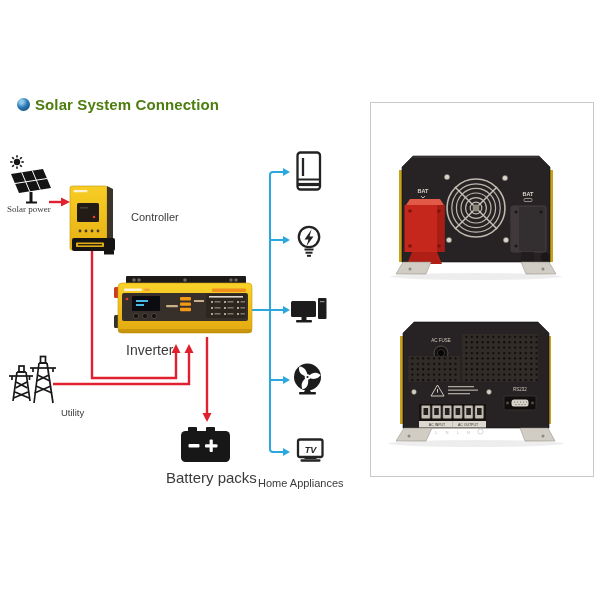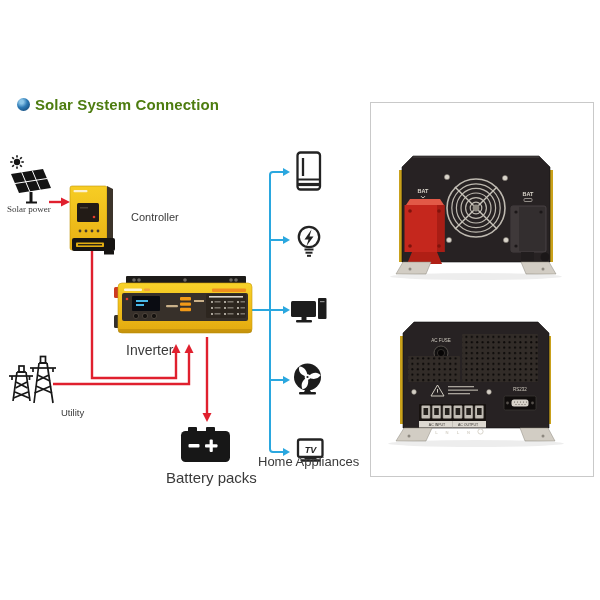--- a/index.html
+++ b/index.html
@@ -11,21 +11,21 @@
   .title{position:absolute;left:17px;top:96px;display:flex;align-items:center;gap:5px;}
   .globe{width:13px;height:13px;border-radius:50%;
          background:radial-gradient(circle at 35% 30%, #8cc6e8 0 15%, #2d7ab5 45%, #0c3a66 100%);}
   .title-text{font-size:15px;font-weight:bold;color:#4d7c0f;letter-spacing:.1px;}
   .lbl{position:absolute;color:#3a3a3a;white-space:nowrap;}
   .lbl-solar{left:7px;top:204px;font-size:9px;font-family:Liberation Serif, serif;}
   .lbl-controller{left:131px;top:211px;font-size:11px;}
   .lbl-inverter{left:126px;top:342px;font-size:14px;}
   .lbl-utility{left:17px;top:407px;font-size:9.5px;margin-left:44px;}
   .lbl-battery{left:166px;top:469px;width:80px;font-size:15px;}
-  .lbl-appliances{left:258px;top:454px;width:80px;text-align:center;font-size:13px;}
+  .lbl-appliances{left:258px;top:477px;width:80px;text-align:center;font-size:11px;}
   svg text{font-family:"Liberation Sans",sans-serif;}
 </style>
 </head>
 <body>
 
 <div class="canvas">
 
   <div class="frame"></div>
 
   <svg class="overlay" viewBox="0 0 600 600">

